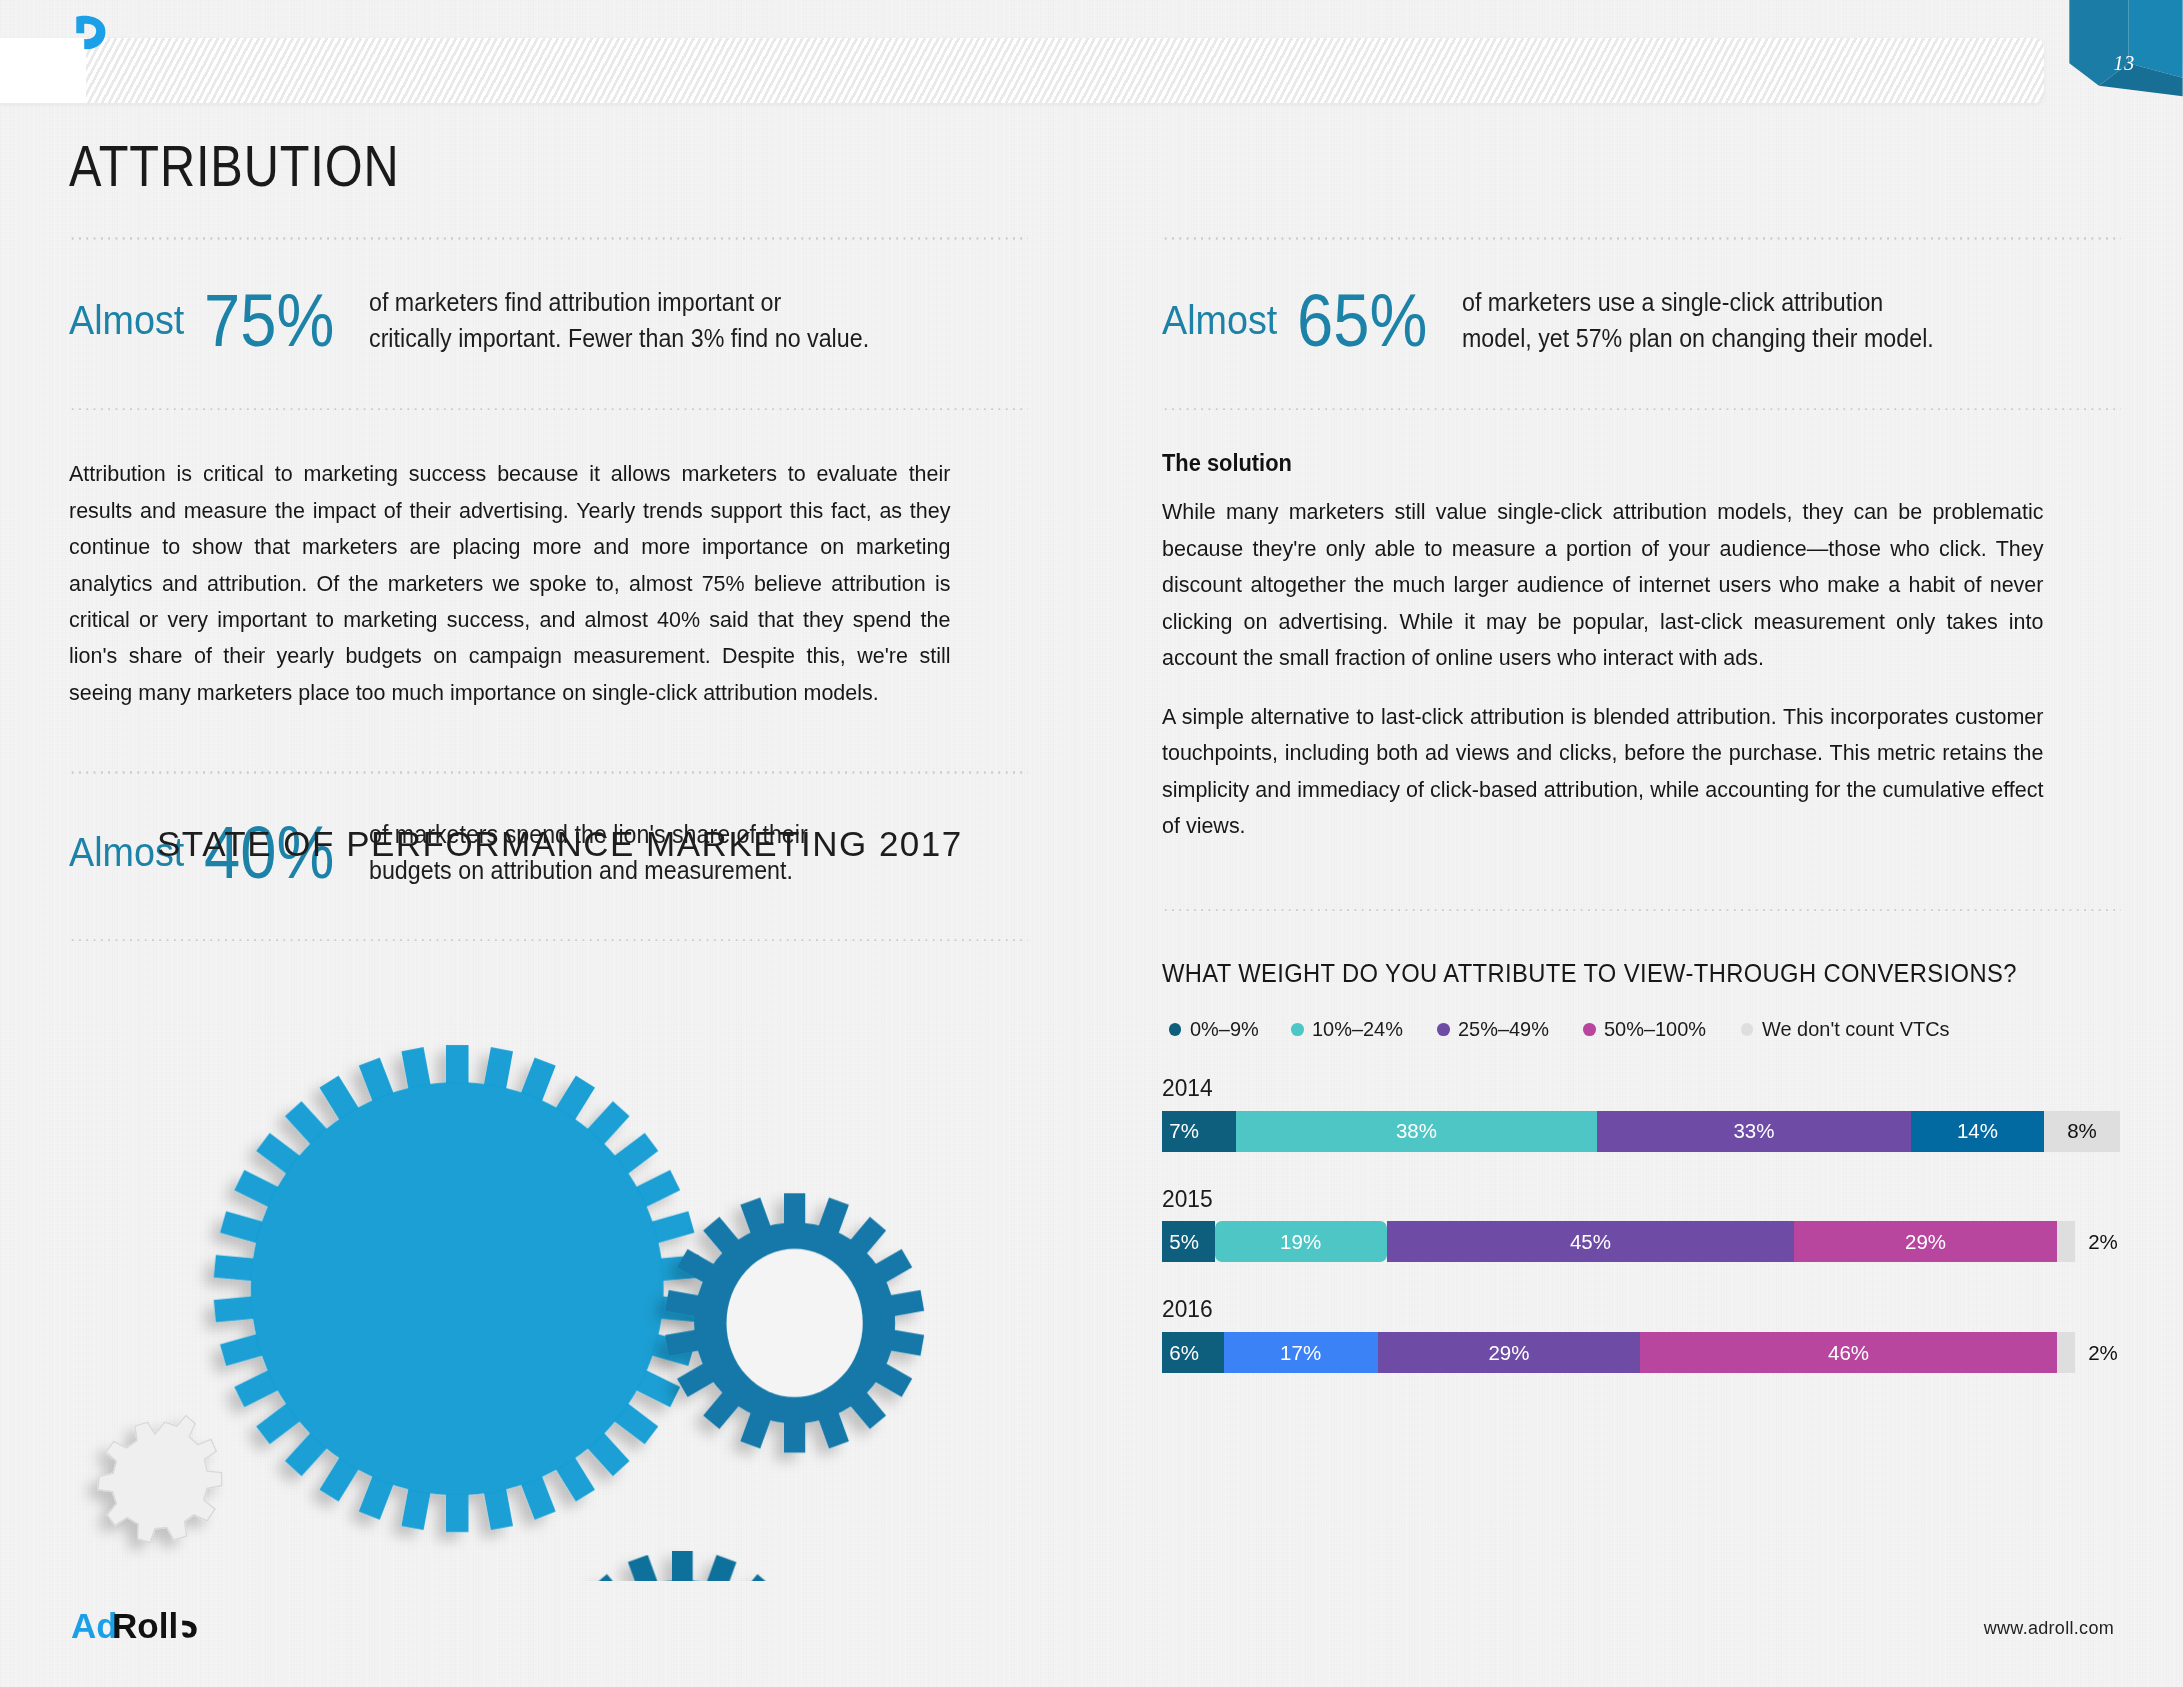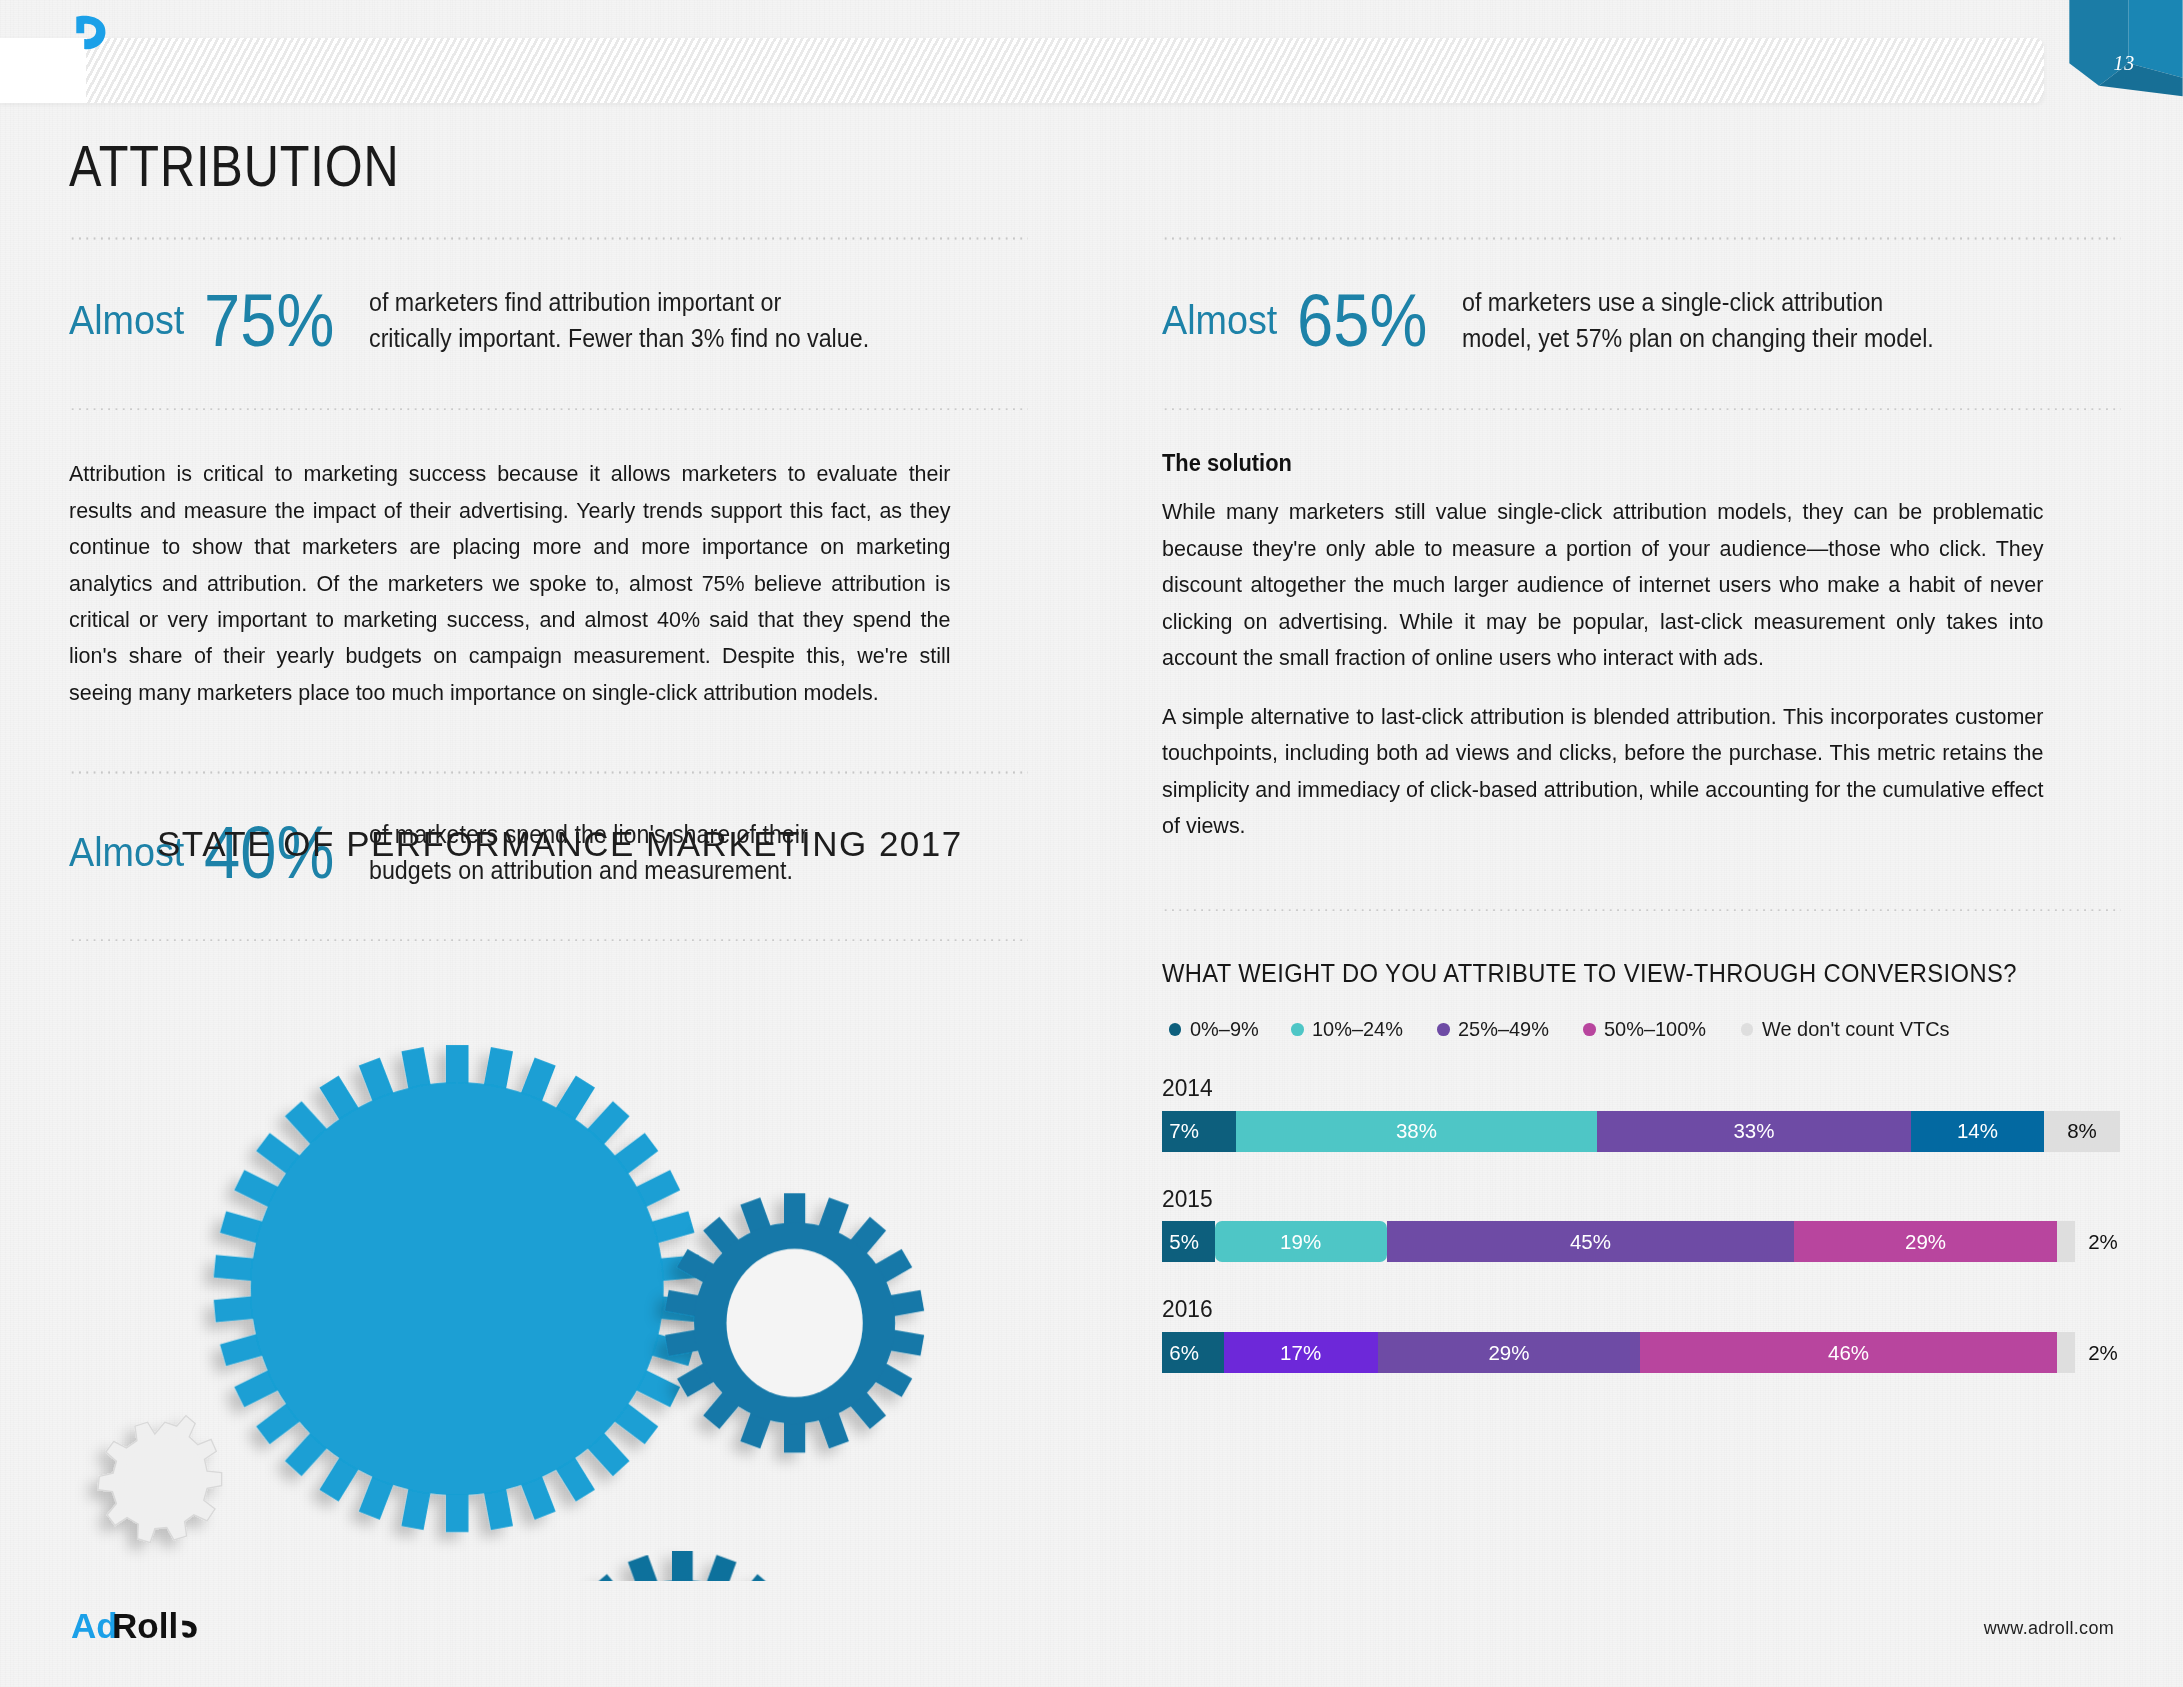--- a/index.html
+++ b/index.html
@@ -503,21 +503,21 @@
                 <div class="seg dark-text" style="flex: 2 0 0px; background: rgb(222, 222, 222); color: rgb(17, 17, 17);"></div>
               </div>
               <div class="bar-outside-label">2%</div>
             </div>
           </div>
           <div class="year-group">
             <div class="year-label">2016</div>
             <div class="bar-row">
               <div class="bar" style="width: 913px;">
                 <div class="seg first" style="flex: 6 0 0px; background: rgb(13, 95, 125); color: rgb(255, 255, 255);">6%</div>
-                <div class="seg" style="flex: 17 0 0px; background: #6d28d9; color: rgb(255, 255, 255);">17%</div>
+                <div class="seg" style="flex: 17 0 0px; background: #3b82f6; color: rgb(255, 255, 255);">17%</div>
                 <div class="seg" style="flex: 29 0 0px; background: rgb(110, 75, 165); color: rgb(255, 255, 255);">29%</div>
                 <div class="seg" style="flex: 46 0 0px; background: rgb(184, 69, 158); color: rgb(255, 255, 255);">46%</div>
                 <div class="seg dark-text" style="flex: 2 0 0px; background: rgb(222, 222, 222); color: rgb(17, 17, 17);"></div>
               </div>
               <div class="bar-outside-label">2%</div>
             </div>
           </div>
         </div>
     </div>
   </div>

